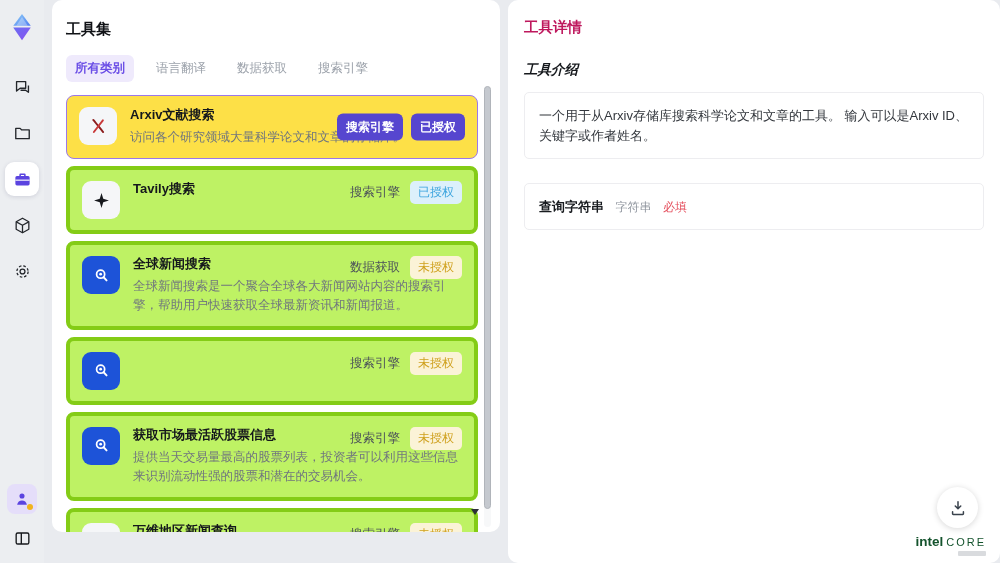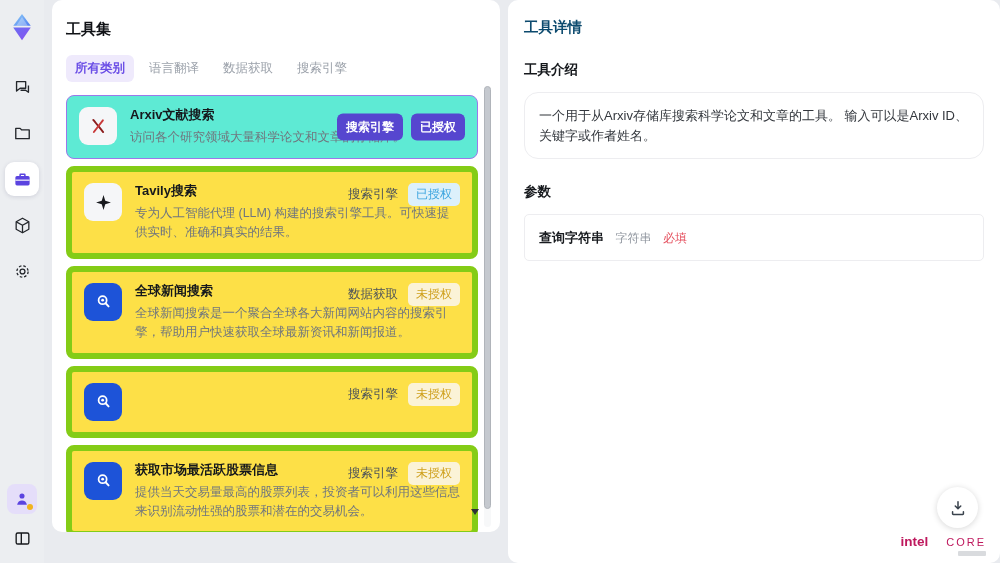--- a/index.html
+++ b/index.html
@@ -21,27 +21,27 @@
               align-items: center; justify-content: center; color: #5b44e0; position: relative; margin-bottom: 9px; }
   .user-btn svg { width: 18px; height: 18px; }
   .user-dot { position: absolute; right: 4px; bottom: 4px; width: 6px; height: 6px; border-radius: 50%; background: #f0b41e; }
   .panel-btn { width: 30px; height: 30px; display: flex; align-items: center; justify-content: center; color: #16181c; }
   .panel-btn svg { width: 19px; height: 19px; }
 
   
   .tools-panel { position: absolute; left: 52px; top: 0; width: 448px; height: 532px; background: #fff;
                  border-radius: 10px; padding: 16px 22px 0 14px; overflow: hidden; }
   .panel-title { font-size: 15px; font-weight: bold; color: #101216; margin: 4px 0 16px; }
-  .tabs { display: flex; align-items: center; gap: 6px; margin-bottom: 13px; }
+  .tabs { display: flex; align-items: center; gap: 13px; margin-bottom: 13px; }
   .tab { font-size: 12.5px; color: #9ba1aa; padding: 5px 9px; border-radius: 6px; cursor: pointer; white-space: nowrap; }
   .tab.active { color: #6b4ee6; background: #efeafc; font-weight: bold; }
 
   .card { position: relative; display: flex; align-items: flex-start; padding: 11px 12px;
-          border: 6px solid #84cc16; border-radius: 8px; margin-bottom: 7px; background: #fde047; cursor: pointer; }
-  .card.selected { background: #5eead4; border: 1.5px solid #9b78ea; }
+          border: 4px solid #84cc16; border-radius: 8px; margin-bottom: 7px; background: #bef264; cursor: pointer; }
+  .card.selected { background: #fde047; border: 1.5px solid #9b78ea; }
   .card-icon { flex: none; width: 38px; height: 38px; border-radius: 9px; background: #f5f6f8;
                display: flex; align-items: center; justify-content: center; margin-right: 13px; }
   .card-icon svg { width: 21px; height: 21px; }
   .card-icon.blue { background: #1d53d8; }
   .card-body { flex: 1; min-width: 0; }
   .card-title { font-size: 13px; font-weight: bold; color: #15181c; line-height: 1.25; margin-bottom: 5px; }
   .card-desc { font-size: 12.5px; color: #70767e; line-height: 1.5; }
   .card.selected .card-desc { white-space: nowrap; }
   .badges { position: absolute; top: 11px; right: 12px; display: flex; align-items: center; gap: 10px; }
   .card.selected .badges { top: 50%; transform: translateY(-50%); gap: 8px; }
@@ -53,36 +53,36 @@
 
   .scrollbar { position: absolute; right: 9px; top: 86px; bottom: 5px; width: 7px; background: #f7f8f9; border-radius: 4px; }
   .scroll-thumb { position: absolute; left: 0; right: 0; top: 0; height: 96%; background: #c5c9cf;
                   border: 1px solid #b0b4ba; border-radius: 4px; }
   .scroll-caret { position: absolute; right: 21px; bottom: 17px; width: 0; height: 0;
                   border-left: 4px solid transparent; border-right: 4px solid transparent; border-top: 6px solid #2c3036; }
 
   
   .details-panel { position: absolute; left: 508px; top: 0; width: 492px; height: 563px; background: #fff;
                    border-radius: 10px; padding: 18px 16px; }
-  .details-title { font-size: 14.5px; font-weight: bold; color: #0c4a6e; margin-bottom: 24px; }
-  .section-heading { font-size: 13.5px; font-weight: bold; color: #15181c; margin-bottom: 13px; }
-  .intro-box { border: 1px solid #ededf0; border-radius: 14px; padding: 13px 14px; font-size: 13px;
+  .details-title { font-size: 14.5px; font-weight: bold; color: #be185d; margin-bottom: 24px; }
+  .section-heading { font-size: 13.5px; font-weight: bold; color: #15181c; margin-bottom: 13px; font-style: italic; }
+  .intro-box { border: 1px solid #ededf0; border-radius: 5px; padding: 13px 14px; font-size: 13px;
                color: #33373d; line-height: 1.5; margin-bottom: 24px; }
   .param-box { border: 1px solid #ededf0; border-radius: 5px; padding: 13px 14px; }
   .param-name { font-size: 13px; font-weight: bold; color: #191c20; }
   .param-type { font-size: 12px; color: #8d939c; margin-left: 7px; }
   .param-required { font-size: 12px; color: #e5505e; margin-left: 7px; }
   .param-desc { font-size: 12.5px; color: #596068; margin-top: 10px; }
 
   
   .fab { position: absolute; right: 22px; bottom: 35px; width: 41px; height: 41px; border-radius: 50%;
          background: #fff; box-shadow: 0 1px 6px rgba(0,0,0,.16); display: flex; align-items: center;
          justify-content: center; color: #39424c; cursor: pointer; }
   .fab svg { width: 20px; height: 20px; }
-  .intel { position: absolute; right: 14px; bottom: 14px; color: #be185d; display: flex; align-items: baseline; gap: 18px; }
+  .intel { position: absolute; right: 14px; bottom: 14px; color: #14532d; display: flex; align-items: baseline; gap: 3px; }
   .intel-name { font-size: 13.5px; font-weight: bold; }
   .intel-core { font-size: 11px; letter-spacing: 2px; text-transform: uppercase; }
   .intel-bar { position: absolute; right: 14px; bottom: 7px; width: 28px; height: 5px; background: #d9dbde; border-radius: 1px; }
 </style>
 </head>
 <body>
 
 <div class="sidebar">
   <div class="logo">
       <svg viewBox="0 0 24 24">
@@ -189,21 +189,20 @@
         </div>
       </div>
       <div class="card">
         <div class="card-icon">
           <svg viewBox="0 0 24 24" fill="#17191d">
             <path d="M12 3.5l2 6.5 6.5 2-6.5 2-2 6.5-2-6.5L3.5 12l6.5-2z"></path>
           </svg>
         </div>
         <div class="card-body">
           <div class="card-title">Tavily搜索</div>
-          <div class="card-desc">专为人工智能代理 (LLM) 构建的搜索引擎工具。可快速提供实时、准确和真实的结果。</div>
         </div>
         <div class="badges">
           <span class="cat-plain">搜索引擎</span>
           <span class="pill blue">已授权</span>
         </div>
       </div>
       <div class="card">
         <div class="card-icon blue">
           <svg viewBox="0 0 24 24" fill="none">
             <circle cx="11" cy="10.5" r="4.6" stroke="#fff" stroke-width="2"></circle>
@@ -273,21 +272,20 @@
   <div class="scrollbar">
     <div class="scroll-thumb"></div>
   </div>
   <div class="scroll-caret"></div>
 </div>
 
 <div class="details-panel">
   <div class="details-title">工具详情</div>
   <div class="section-heading">工具介绍</div>
   <div class="intro-box">一个用于从Arxiv存储库搜索科学论文和文章的工具。 输入可以是Arxiv ID、关键字或作者姓名。</div>
-  <div class="section-heading">参数</div>
   <div class="param-box">
     <div>
       <span class="param-name">查询字符串</span>
       <span class="param-type">字符串</span>
       <span class="param-required">必填</span>
     </div>
   </div>
 </div>
 
 <div class="fab">

